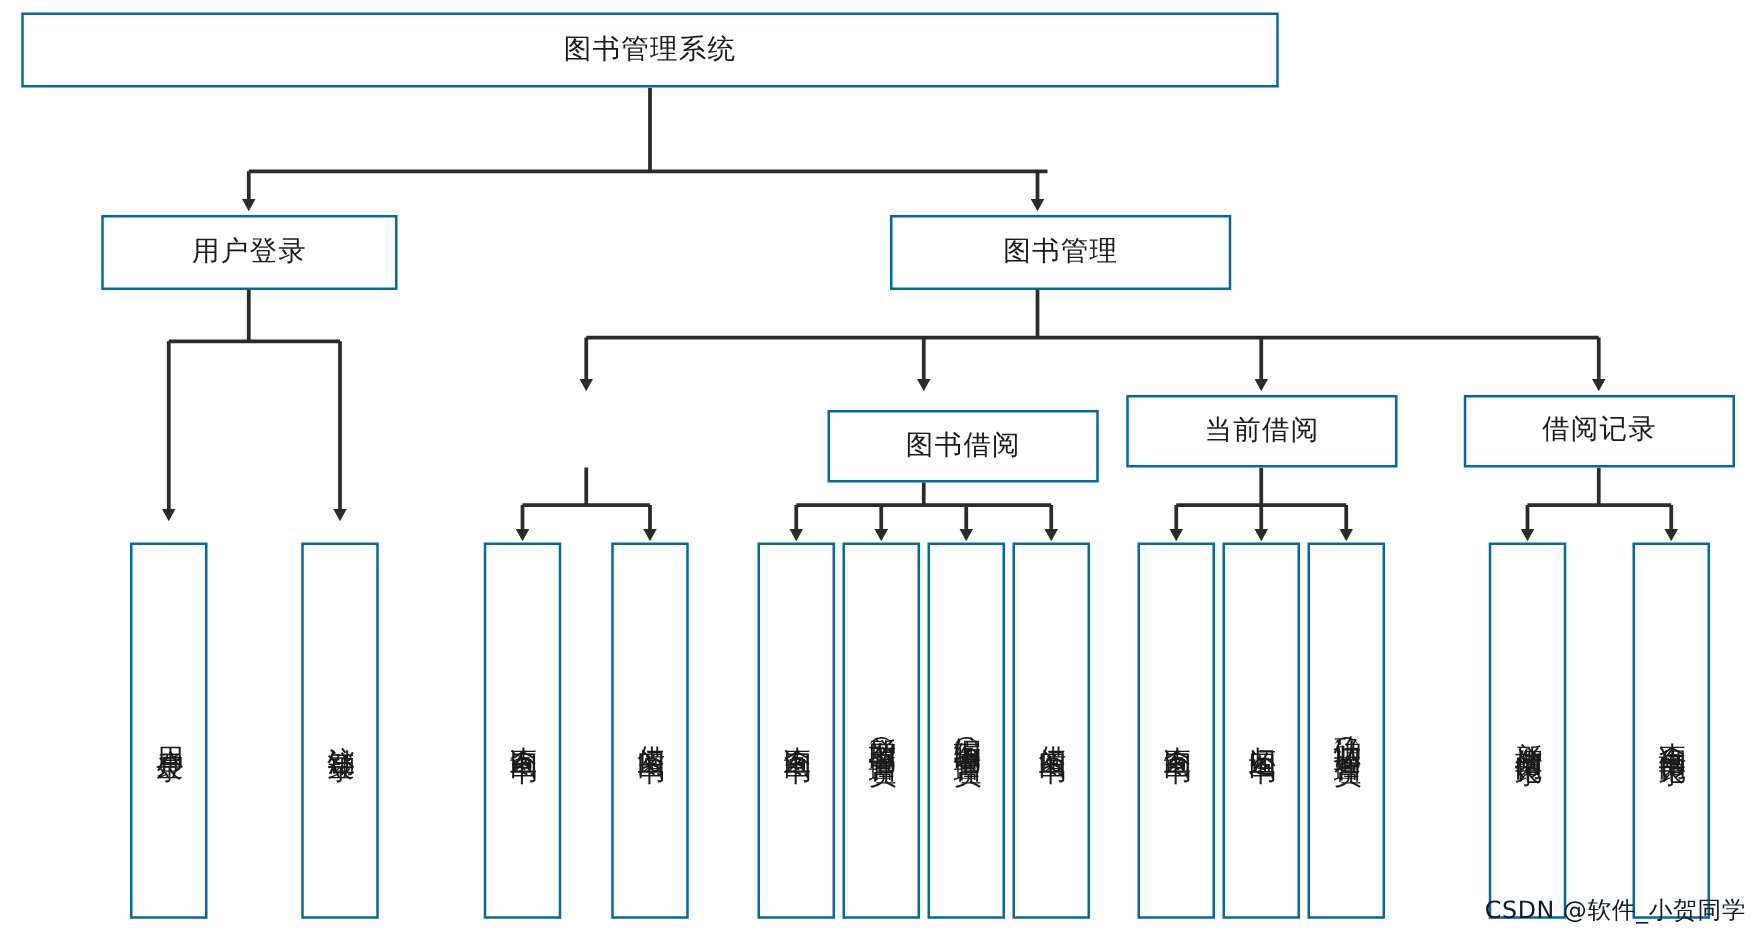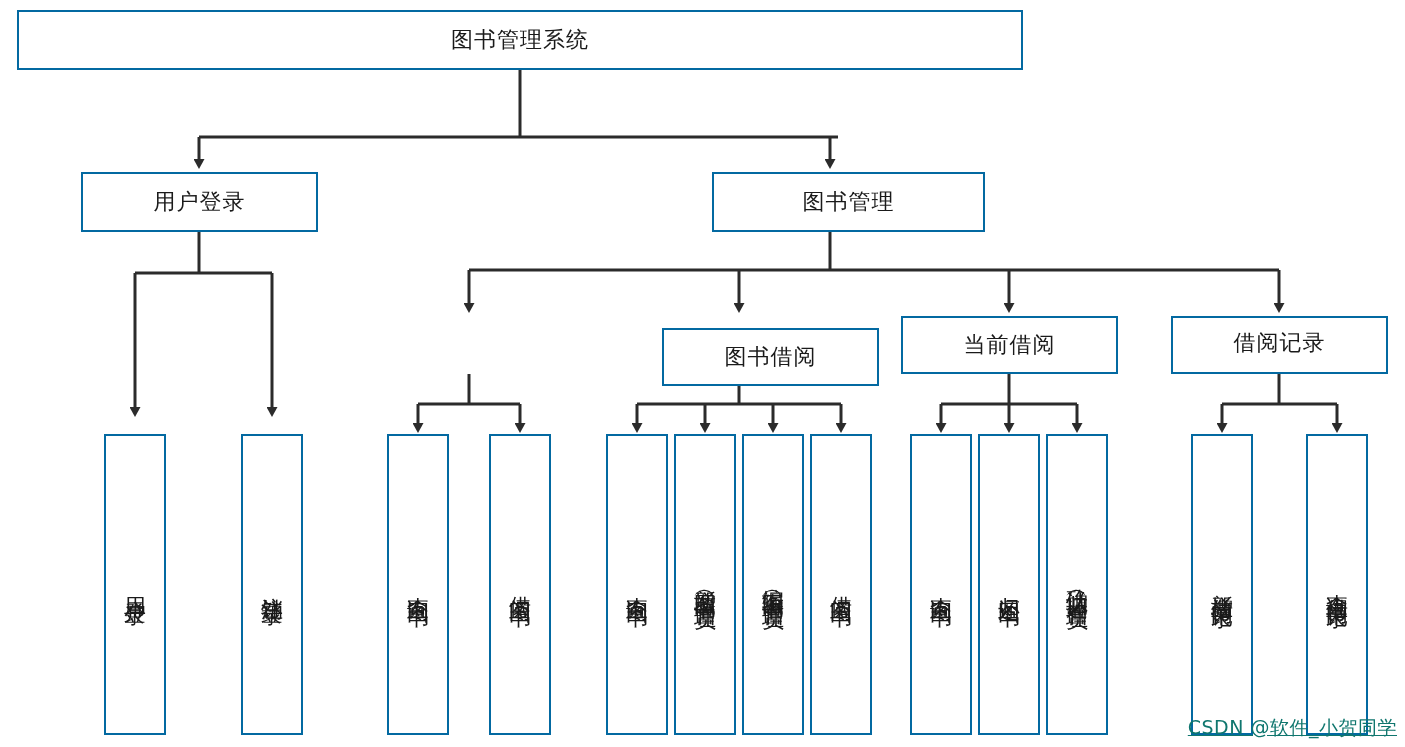--- a/index.html
+++ b/index.html
@@ -51,25 +51,24 @@
     white-space: nowrap;
     letter-spacing: 3px;
     line-height: 1;
     display: block;
   }
   .watermark {
     position: absolute;
     right: 8px;
     bottom: 6px;
     font-size: 19px;
-    color: #0f766e;
+    color: #0f172a;
     letter-spacing: 0.5px;
     white-space: nowrap;
     z-index: 5;
-    text-decoration: underline;
   }
 </style>
 </head>
 <body>
 
 <div id="stage">
 
   <svg id="edges" viewBox="0 0 1405 747" xmlns="http://www.w3.org/2000/svg">
     <defs>
       <marker id="arrow" markerWidth="10" markerHeight="11" refX="1" refY="5.5" orient="auto" markerUnits="userSpaceOnUse">

